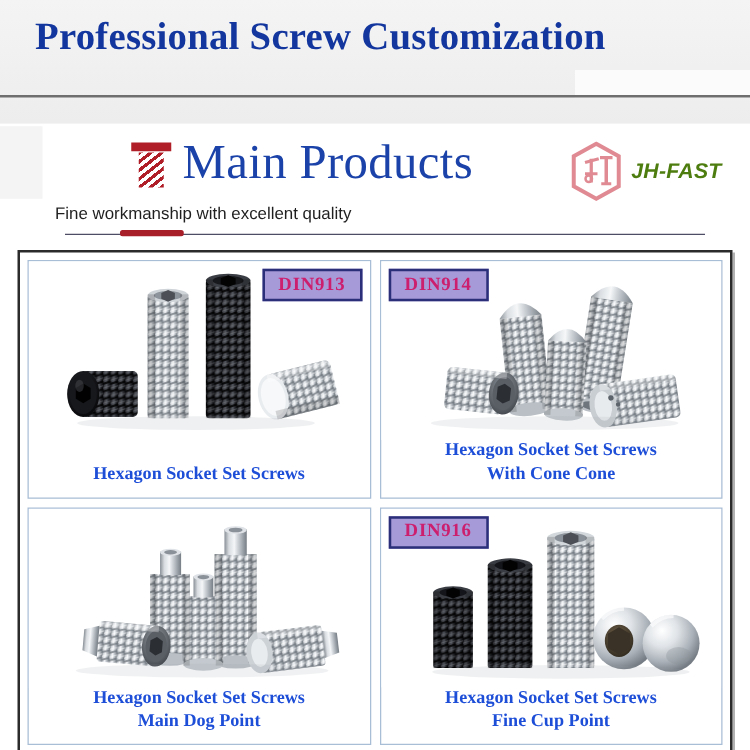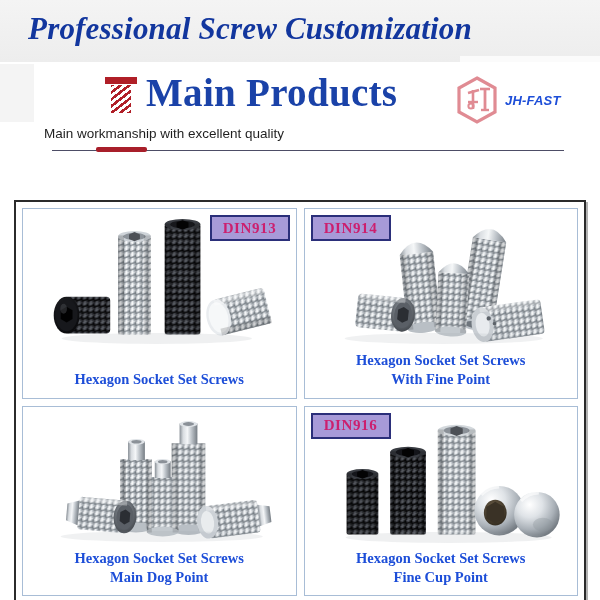--- a/index.html
+++ b/index.html
@@ -11,24 +11,23 @@
     width: 600px;
     height: 600px;
     font-family: "Liberation Sans", sans-serif;
     overflow: hidden;
     position: relative;
   }
 
   
   .top-banner {
     position: relative;
-    height: 62px;
+    height: 99px;
     background: #f2f2f2;
     overflow: hidden;
-    font-style: italic;
   }
   .top-banner-inner {
     position: absolute;
     left: 0; top: 0; right: 0; bottom: 0;
     background: linear-gradient(to bottom, #f4f4f4 0%, #f0f0f0 55%, #ededed 100%);
   }
   .banner-white-patch {
     position: absolute;
     right: 0;
     top: 56px;
@@ -93,41 +92,41 @@
       #ffffff 2.6px, #ffffff 5.4px
     );
   }
 
   .main-products-title {
     position: absolute;
     left: 146px;
     top: 8px;
     font-family: "Liberation Serif", "DejaVu Serif", serif;
     font-size: 39px;
-    font-weight: bold;
+    font-weight: normal;
     color: #1a42a8;
     letter-spacing: 0.3px;
     white-space: nowrap;
   }
 
   .brand-lockup {
     position: absolute;
     left: 455px;
     top: 14px;
     display: flex;
     align-items: center;
     gap: 6px;
   }
   .brand-hex { width: 44px; height: 48px; display: block; }
   .brand-name {
     font-family: "Liberation Sans", sans-serif;
-    font-size: 13px;
+    font-size: 17px;
     font-weight: bold;
     font-style: italic;
-    color: #1d4ed8;
+    color: #4d7c0f;
     letter-spacing: 0.2px;
     white-space: nowrap;
   }
 
   .tagline {
     position: absolute;
     left: 44px;
     top: 64px;
     font-family: "Liberation Sans", sans-serif;
     font-size: 13.5px;
@@ -254,21 +253,21 @@
       <path d="M18,14 L18,33" stroke="#e08b93" stroke-width="2.6" fill="none"></path>
       <path d="M13,26 L23,26" stroke="#e08b93" stroke-width="2.4" fill="none"></path>
       <circle cx="16" cy="30" r="2.6" fill="none" stroke="#e08b93" stroke-width="2"></circle>
       <path d="M25,13 L35,13" stroke="#e08b93" stroke-width="2.6" fill="none"></path>
       <path d="M30,13 L30,34" stroke="#e08b93" stroke-width="2.8" fill="none"></path>
       <path d="M26,34 L34,34" stroke="#e08b93" stroke-width="2.4" fill="none"></path>
     </svg>
     <span class="brand-name">JH-FAST</span>
   </div>
 
-  <div class="tagline">Main workmanship with excellent quality</div>
+  <div class="tagline">Fine workmanship with excellent quality</div>
   <div class="tagline-rule"></div>
   <div class="tagline-accent"></div>
 </div>
 
 <div class="products-frame">
   <div class="products-grid">
 
     <div class="product-card">
       <div class="card-photo">
         <div class="stage">
@@ -414,21 +413,21 @@
               <rect x="178" y="94" width="62" height="5" fill="#ffffff" opacity="0.3"></rect>
             </g>
 
             <ellipse cx="140" cy="130" rx="100" ry="5.5" fill="#9aa0a6" opacity="0.15"></ellipse>
           </svg>
         </div>
       </div>
       <div class="din-badge pos-left">DIN914</div>
       <div class="card-caption">
         <div>Hexagon Socket Set Screws</div>
-        <div>With Fine Point</div>
+        <div>With Cone Cone</div>
       </div>
     </div>
 
     <div class="product-card">
       <div class="card-photo">
         <div class="stage">
           <svg viewBox="0 0 275 143" preserveAspectRatio="xMidYMid meet">
             <defs>
               <linearGradient id="steel3" x1="0" y1="0" x2="1" y2="0">
                 <stop offset="0%" stop-color="#888f96"></stop>

